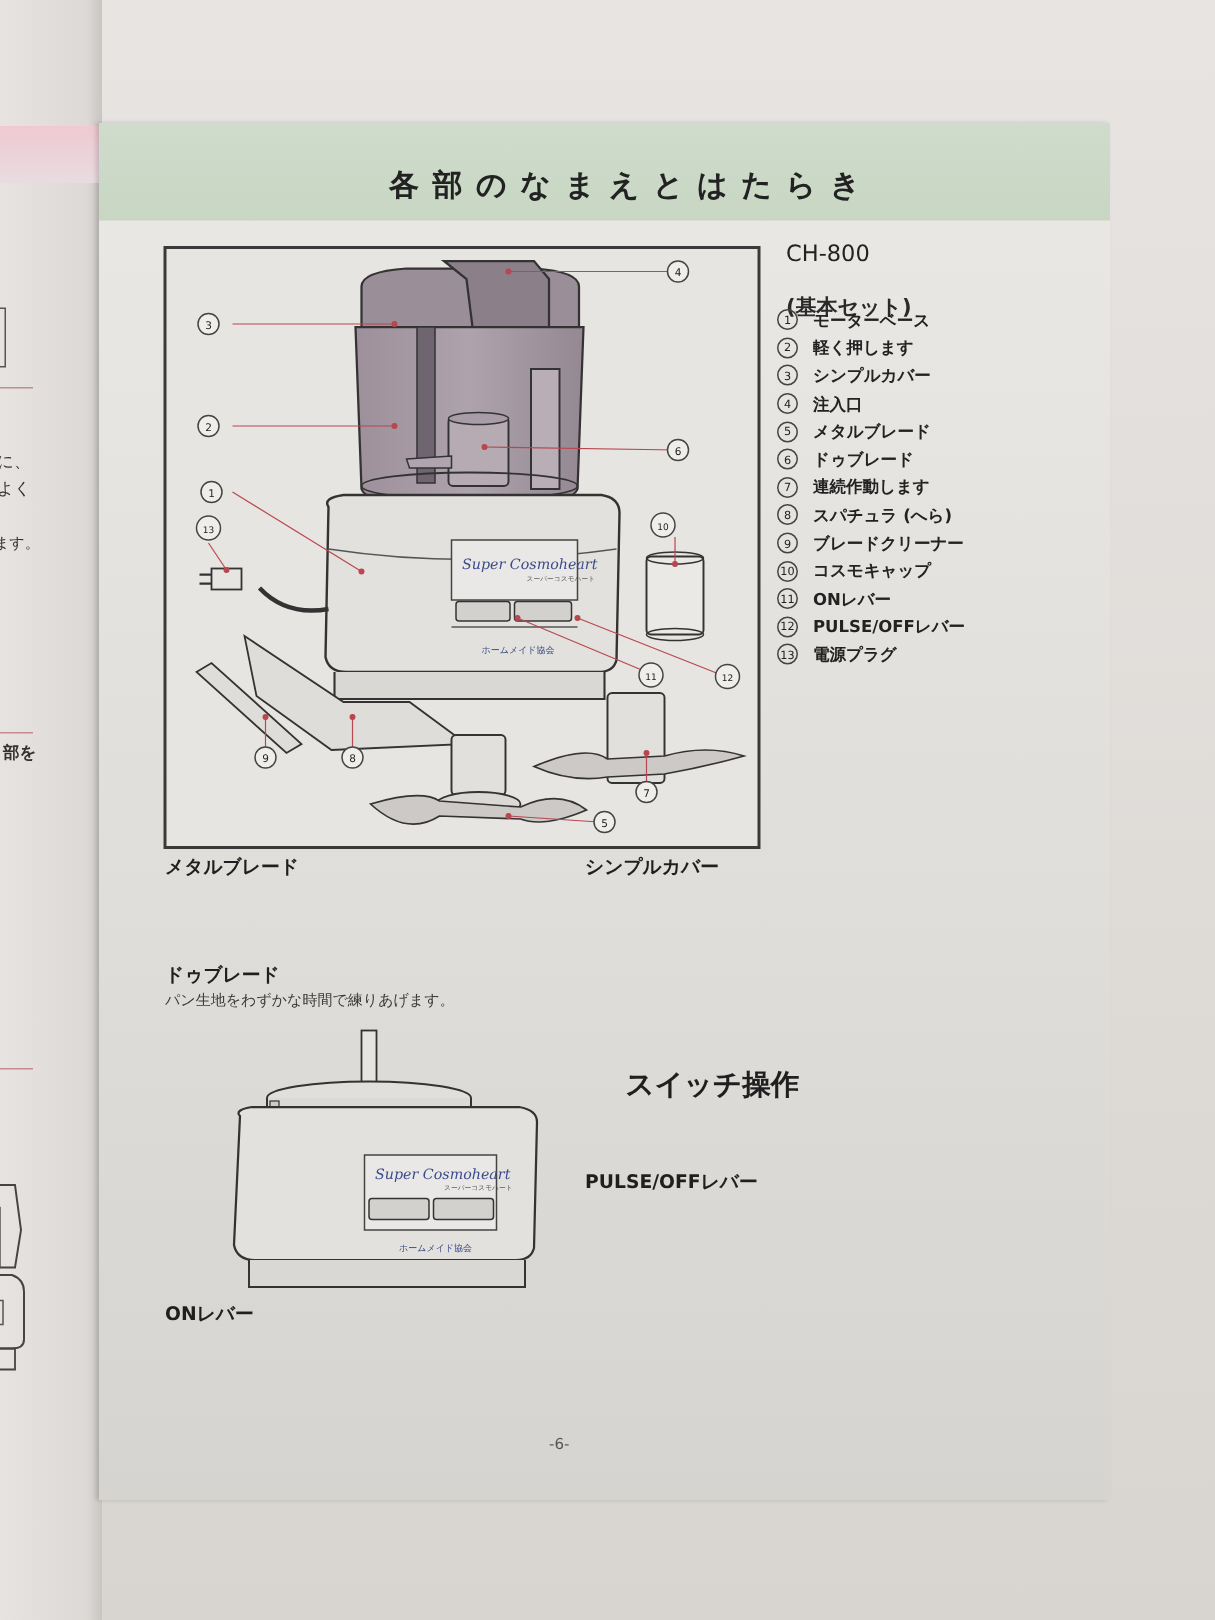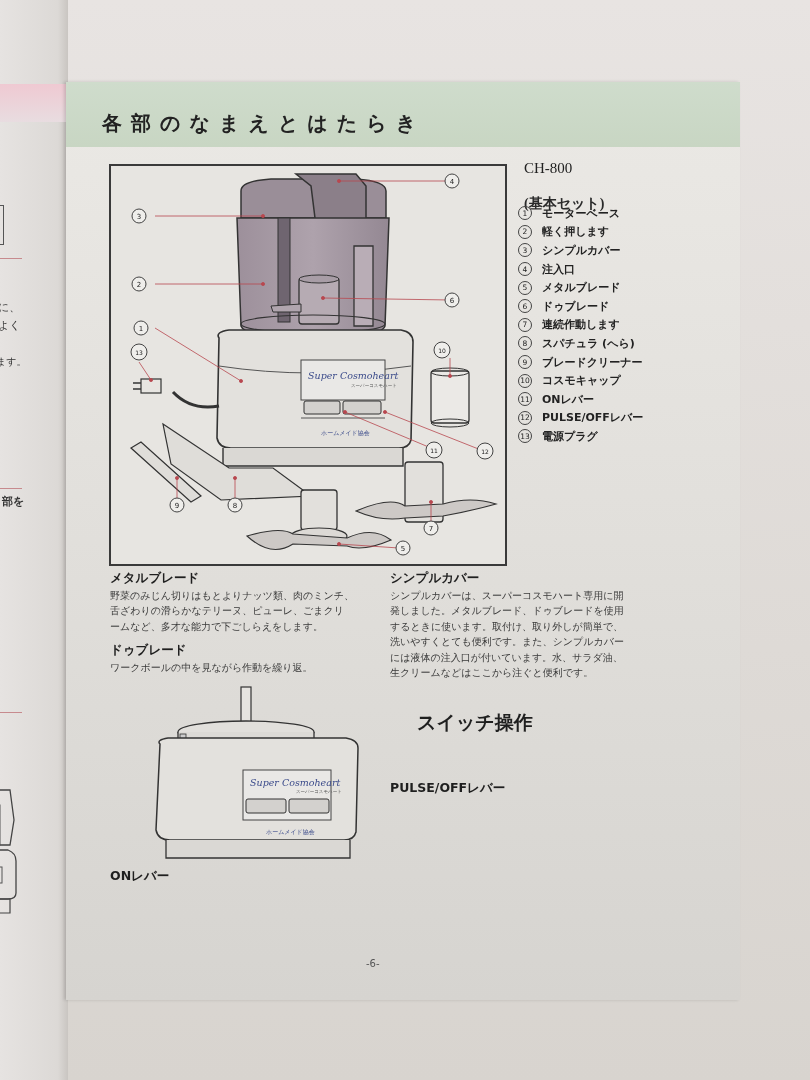--- a/index.html
+++ b/index.html
@@ -33,33 +33,33 @@
   .page {
     position: absolute; left: 66px; top: 82px; width: 674px; height: 918px;
     background: linear-gradient(180deg, #ebe9e5 0%, #e1dfdb 50%, #d6d4d0 100%);
     box-shadow: -2px 0 3px rgba(0,0,0,0.15);
   }
   .header-band {
     position: absolute; left: 0; top: 0; width: 674px; height: 65px;
     background: linear-gradient(180deg, #cfdccc 0%, #c8d6c3 100%);
   }
   .header-title {
-    position: absolute; left: 0; top: 28px; width: 674px; 
+    position: absolute; left: 0; top: 28px; width: 674px; text-align: center;
     font-size: 20px; font-weight: bold; letter-spacing: 9px; color: #222; padding-left: 36px;
   }
 
   
   .diagram {
     position: absolute; left: 43px; top: 82px; width: 398px; height: 402px;
     border: 2px solid #3a3a3a; background: #e7e5e1;
   }
   .diagram svg { position: absolute; left: 0; top: 0; }
 
   
-  .model { position: absolute; left: 458px; top: 78px; font-family: Liberation Serif, serif; }
+  .model { position: absolute; left: 458px; top: 78px; }
   .model .model-name { font-size: 15px; color: #222; }
   .model .model-set { font-size: 14px; font-weight: bold; margin-top: 18px; }
   .parts { position: absolute; left: 452px; top: 122px; list-style: none; }
   .parts li { display: flex; align-items: center; height: 18.6px; font-size: 11px; font-weight: bold; color: #222; }
   .parts .num {
     width: 14px; height: 14px; border: 1px solid #444; border-radius: 50%;
     font-size: 7.5px; display: flex; align-items: center; justify-content: center;
     margin-right: 10px; font-weight: normal;
   }
 
@@ -296,38 +296,29 @@
         <span>PULSE/OFFレバー</span>
       </li>
     <li>
         <span class="num">13</span>
         <span>電源プラグ</span>
       </li>
   </ul>
 
   <div class="section" style="left:44px;top:488px;width:280px">
     <h3>メタルブレード</h3>
-    <p>野菜のみじん切りはもとよりナッツ類、肉のミンチ、
-舌ざわりの滑らかなテリーヌ、ピューレ、ごまクリ
-ームなど、多才な能力で下ごしらえをします。</p>
   </div>
 
   <div class="section" style="left:44px;top:560px;width:280px">
     <h3>ドゥブレード</h3>
-    <p>ワークボールの中を見ながら作動を繰り返。</p>
+    <p>パン生地をわずかな時間で練りあげます。</p>
   </div>
 
   <div class="section" style="left:324px;top:488px;width:290px">
     <h3>シンプルカバー</h3>
-    <p>シンプルカバーは、スーパーコスモハート専用に開
-発しました。メタルブレード、ドゥブレードを使用
-するときに使います。取付け、取り外しが簡単で、
-洗いやすくとても便利です。また、シンプルカバー
-には液体の注入口が付いています。水、サラダ油、
-生クリームなどはここから注ぐと便利です。</p>
   </div>
 
   <svg class="small-illus" viewBox="0 0 225 190">
     <rect x="95" y="5" width="10" height="42" fill="#e6e4e0" stroke="#333" stroke-width="1.2"></rect>
     <ellipse cx="100" cy="50" rx="68" ry="11" fill="#e1dfdb" stroke="#333" stroke-width="1.3"></ellipse>
     <path d="M32 50 L32 62 Q100 76 168 62 L168 50" fill="#dcdad6" stroke="#333" stroke-width="1.3"></path>
     <rect x="34" y="52" width="6" height="8" fill="#ccc" stroke="#333" stroke-width="0.8"></rect>
     <path d="M14 62 Q10 58 22 56 L200 56 Q212 58 212 66 L210 150 Q208 158 198 158 L24 158 Q12 158 10 148 Z" fill="#e3e1dd" stroke="#333" stroke-width="1.5"></path>
     <rect x="97" y="88" width="88" height="50" fill="#e9e8e6" stroke="#444" stroke-width="1"></rect>
     <text x="104" y="104" font-size="9.5" font-style="italic" font-family="DejaVu Serif, serif" fill="#3a4a8a">Super Cosmoheart</text>

